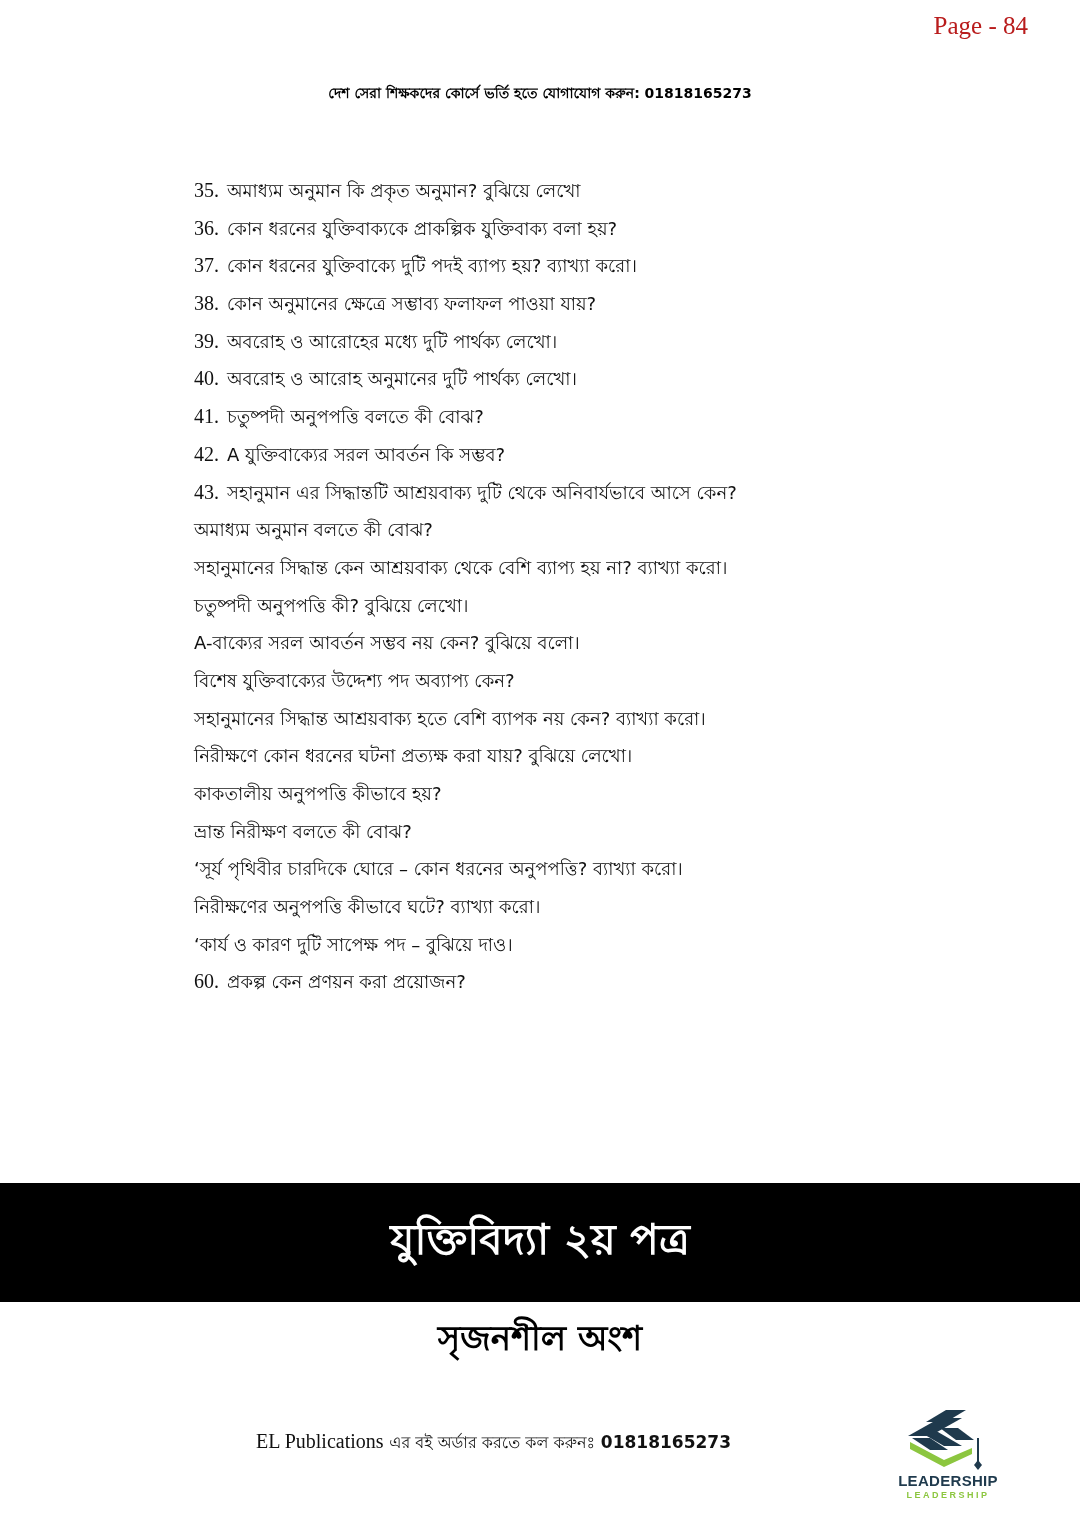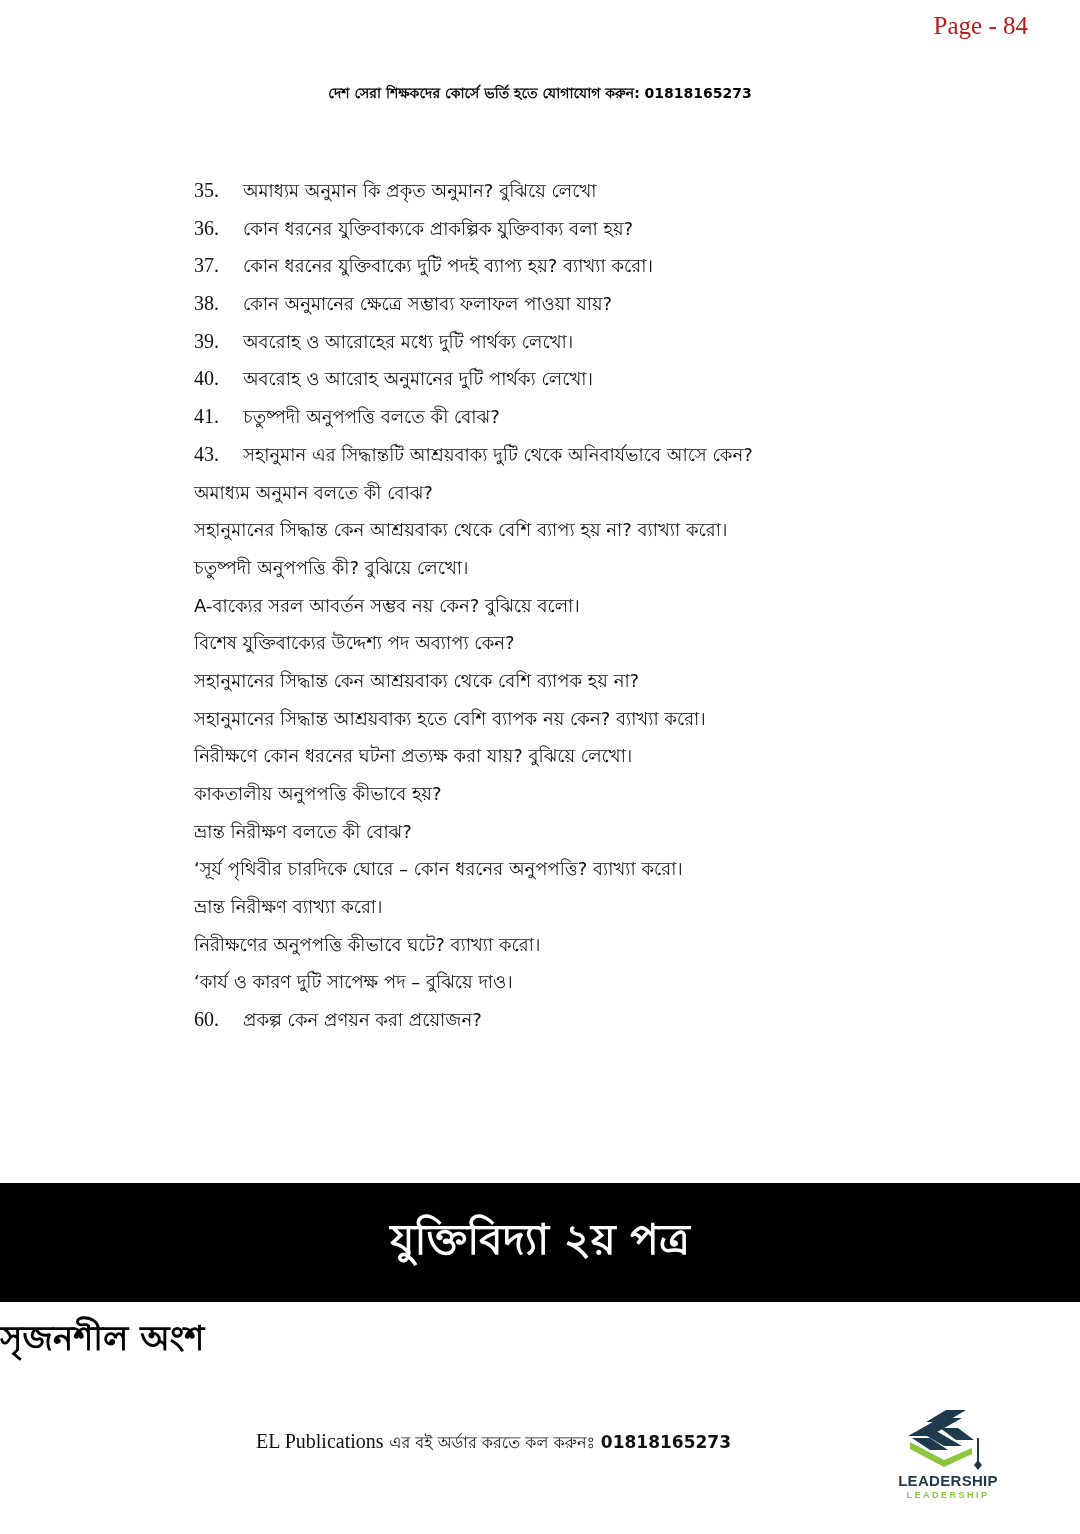--- a/index.html
+++ b/index.html
@@ -48,21 +48,21 @@
       height: 37.7px;
       line-height: 37.7px;
       font-size: 18px;
       white-space: nowrap;
       font-family: "DejaVu Sans", sans-serif;
       color: #111;
     }
     .question-list li .num {
       font-family: "Liberation Serif", serif;
       font-size: 20px;
-      margin-right: 24px;
+      margin-right: 8px;
     }
     .banner {
       position: absolute;
       top: 1183px;
       left: 0;
       width: 1080px;
       height: 119px;
       background: #000000;
       display: flex;
       align-items: center;
@@ -72,21 +72,21 @@
       color: #ffffff;
       font-family: "DejaVu Sans", sans-serif;
       font-size: 42px;
       font-weight: bold;
     }
     .section-title {
       position: absolute;
       top: 1312px;
       left: 0;
       width: 1080px;
-      text-align: left;
+      text-align: center;
       font-family: "DejaVu Sans", sans-serif;
       font-size: 34px;
       font-weight: bold;
       color: #000;
     }
     .footer-text {
       position: absolute;
       top: 1430px;
       left: 256px;
       font-size: 18px;
@@ -152,33 +152,32 @@
 <div class="header-contact">দেশ সেরা শিক্ষকদের কোর্সে ভর্তি হতে যোগাযোগ করুন: 01818165273</div>
 
 <ul class="question-list">
   <li><span class="num">35.</span><span>অমাধ্যম অনুমান কি প্রকৃত অনুমান? বুঝিয়ে লেখো</span></li>
   <li><span class="num">36.</span><span>কোন ধরনের যুক্তিবাক্যকে প্রাকল্পিক যুক্তিবাক্য বলা হয়?</span></li>
   <li><span class="num">37.</span><span>কোন ধরনের যুক্তিবাক্যে দুটি পদই ব্যাপ্য হয়? ব্যাখ্যা করো।</span></li>
   <li><span class="num">38.</span><span>কোন অনুমানের ক্ষেত্রে সম্ভাব্য ফলাফল পাওয়া যায়?</span></li>
   <li><span class="num">39.</span><span>অবরোহ ও আরোহের মধ্যে দুটি পার্থক্য লেখো।</span></li>
   <li><span class="num">40.</span><span>অবরোহ ও আরোহ অনুমানের দুটি পার্থক্য লেখো।</span></li>
   <li><span class="num">41.</span><span>চতুষ্পদী অনুপপত্তি বলতে কী বোঝ?</span></li>
+  <li><span class="num">42.</span><span>A যুক্তিবাক্যের সরল আবর্তন কি সম্ভব?</span></li>
   <li><span class="num">43.</span><span>সহানুমান এর সিদ্ধান্তটি আশ্রয়বাক্য দুটি থেকে অনিবার্যভাবে আসে কেন?</span></li>
   <li><span>অমাধ্যম অনুমান বলতে কী বোঝ?</span></li>
   <li><span>সহানুমানের সিদ্ধান্ত কেন আশ্রয়বাক্য থেকে বেশি ব্যাপ্য হয় না? ব্যাখ্যা করো।</span></li>
   <li><span>চতুষ্পদী অনুপপত্তি কী? বুঝিয়ে লেখো।</span></li>
   <li><span>A-বাক্যের সরল আবর্তন সম্ভব নয় কেন? বুঝিয়ে বলো।</span></li>
   <li><span>বিশেষ যুক্তিবাক্যের উদ্দেশ্য পদ অব্যাপ্য কেন?</span></li>
-  <li><span>সহানুমানের সিদ্ধান্ত কেন আশ্রয়বাক্য থেকে বেশি ব্যাপক হয় না?</span></li>
   <li><span>সহানুমানের সিদ্ধান্ত আশ্রয়বাক্য হতে বেশি ব্যাপক নয় কেন? ব্যাখ্যা করো।</span></li>
   <li><span>নিরীক্ষণে কোন ধরনের ঘটনা প্রত্যক্ষ করা যায়? বুঝিয়ে লেখো।</span></li>
   <li><span>কাকতালীয় অনুপপত্তি কীভাবে হয়?</span></li>
   <li><span>ভ্রান্ত নিরীক্ষণ বলতে কী বোঝ?</span></li>
   <li><span>‘সূর্য পৃথিবীর চারদিকে ঘোরে – কোন ধরনের অনুপপত্তি? ব্যাখ্যা করো।</span></li>
-  <li><span>ভ্রান্ত নিরীক্ষণ ব্যাখ্যা করো।</span></li>
   <li><span>নিরীক্ষণের অনুপপত্তি কীভাবে ঘটে? ব্যাখ্যা করো।</span></li>
   <li><span>‘কার্য ও কারণ দুটি সাপেক্ষ পদ – বুঝিয়ে দাও।</span></li>
   <li><span class="num">60.</span><span>প্রকল্প কেন প্রণয়ন করা প্রয়োজন?</span></li>
 </ul>
 
 <div class="banner">
   <span class="banner-title">যুক্তিবিদ্যা ২য় পত্র</span>
 </div>
 
 <div class="section-title">সৃজনশীল অংশ</div>

